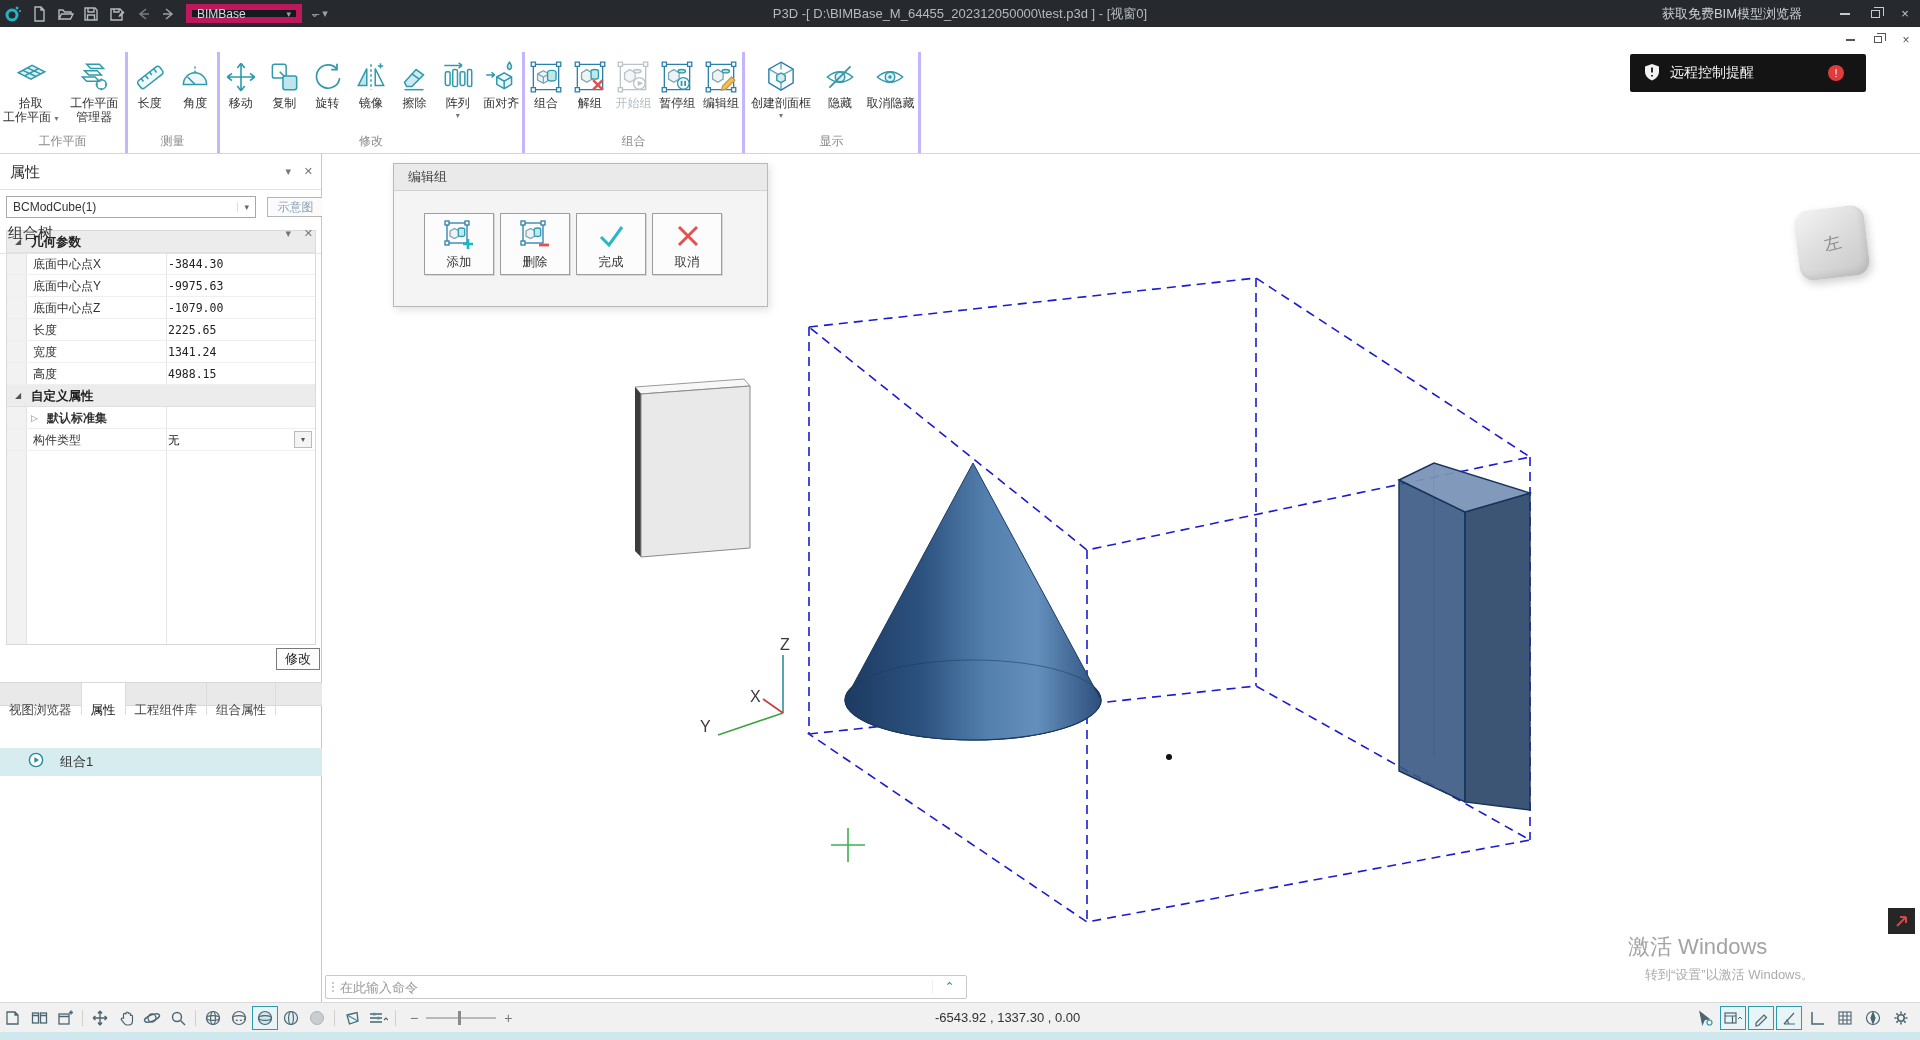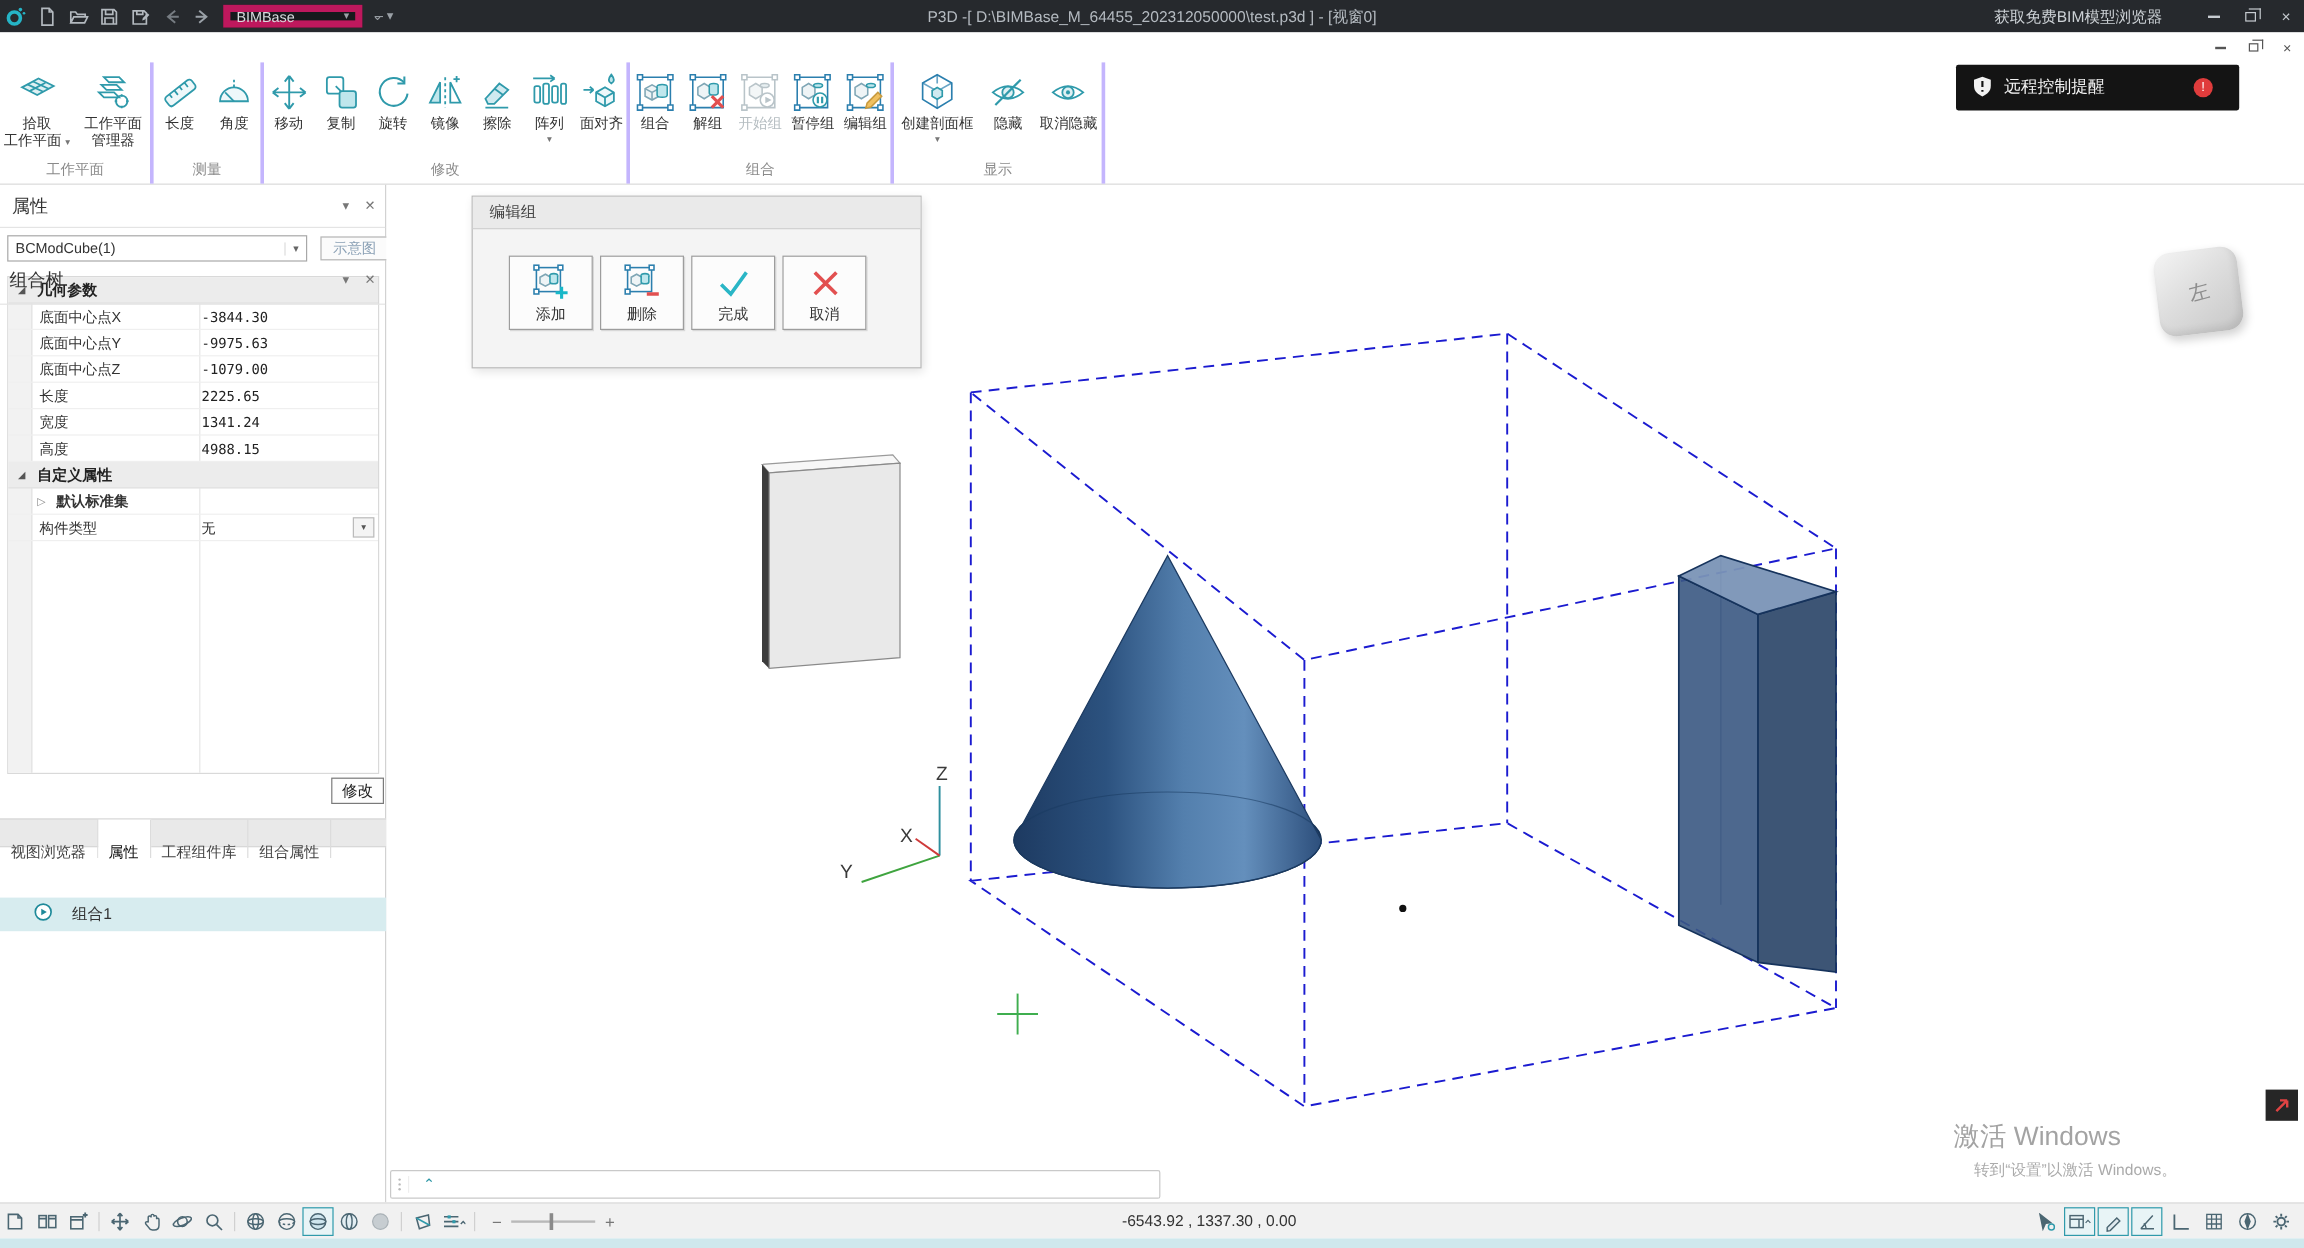--- a/index.html
+++ b/index.html
@@ -625,20 +625,21 @@
     </div>
   </div>
 </div>
 
 <div id="cmdbar">
   <span class="dots">
       <i></i>
       <i></i>
       <i></i>
     </span>
+  <input id="cmd-input" value="" placeholder="在此输入命令" style="">
   <span id="cmd-chevron">⌃</span>
 </div>
 
 <div id="statusbar">
   <span class="sico">
       <svg width="18" height="18" fill="none" stroke="#4b6672" stroke-width="1.3">
         <path d="M3 3 h8 l3 3 v9 H3 Z M11 3 v3 h3"></path>
       </svg>
     </span>
   <span class="sico">

